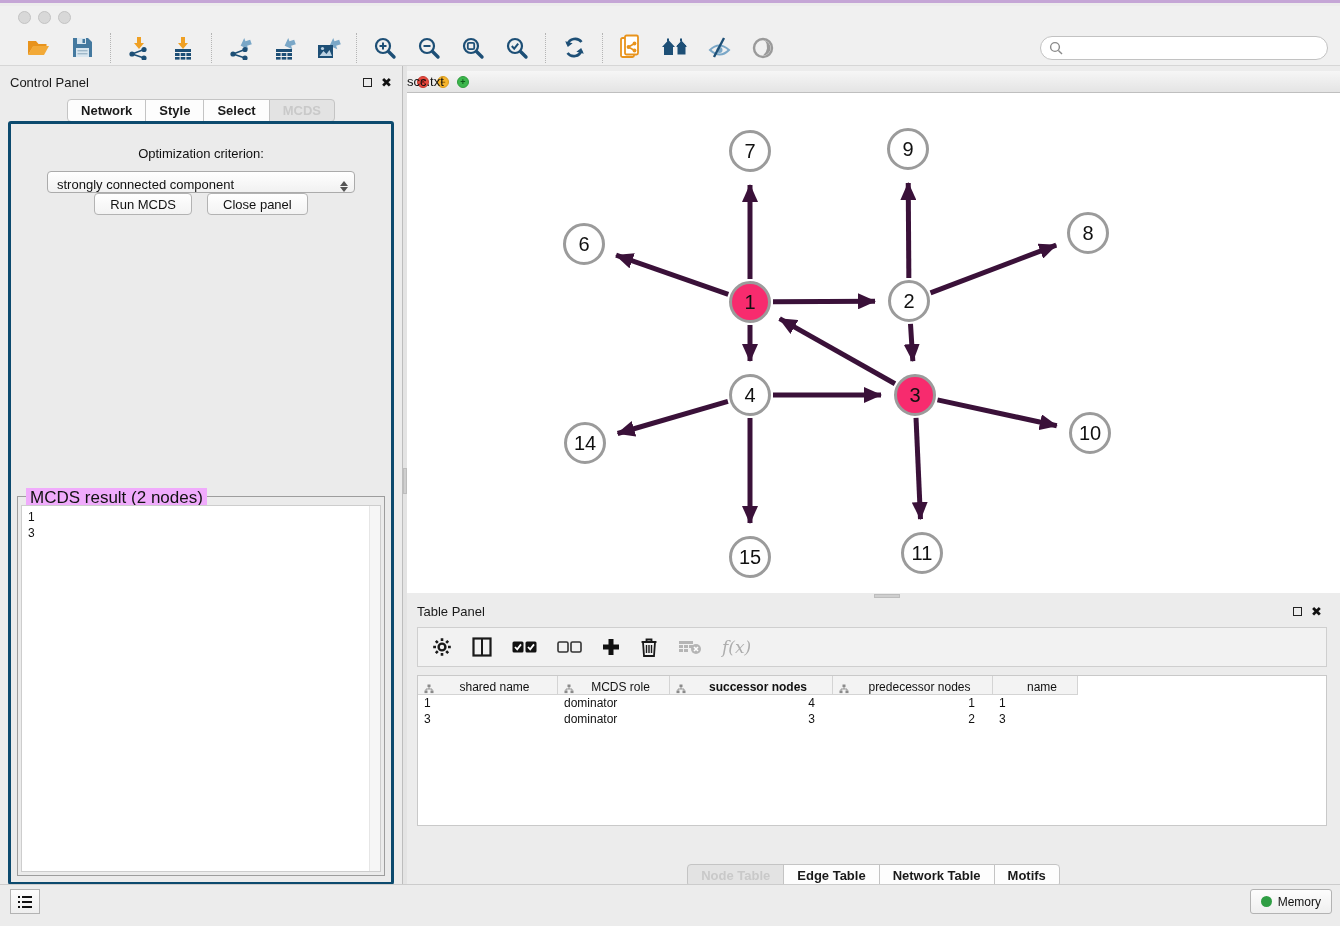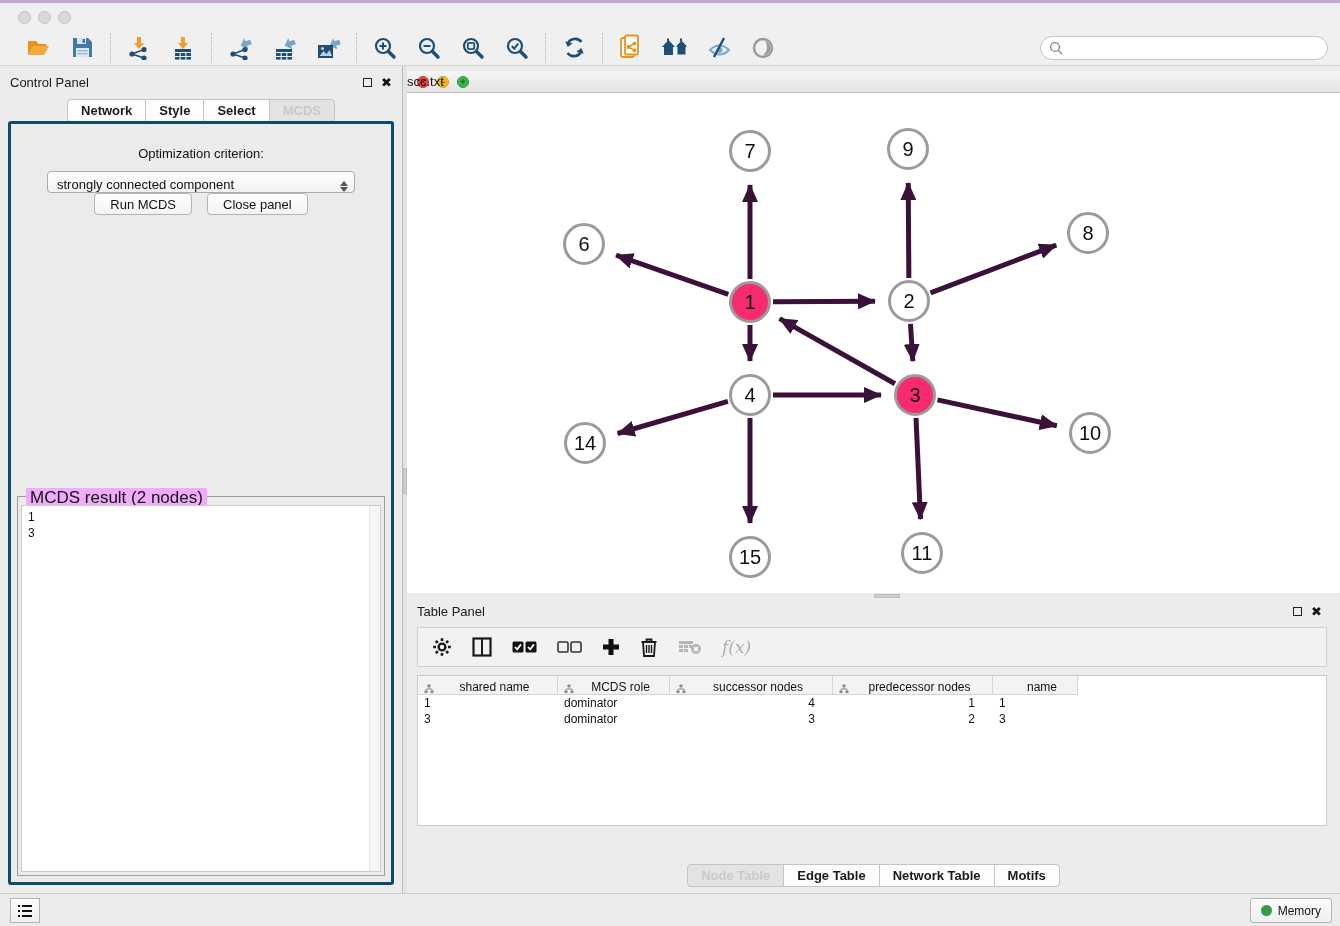--- a/index.html
+++ b/index.html
@@ -83,21 +83,21 @@
   .th .sorticon { margin:0 4px 0 6px; }
   .th .thlabel { position:absolute; left:18px; right:4px; text-align:center; }
   .tr { display:flex; height:16px; }
   .td { font-size:12px; color:#111; padding:1px 0; overflow:hidden; white-space:nowrap; }
   .td.l { text-align:left; padding-left:6px; }
   .td.r { text-align:right; padding-right:18px; }
   .ttabs { position:absolute; bottom:39px; left:0; right:0; height:0; }
   .ttabs-row { position:absolute; bottom:-33px; left:0; right:0; display:flex; justify-content:center; }
 
   
-  .statusbar { position:absolute; bottom:0; left:0; right:0; height:33px; background:#ececec; border-top:1px solid #cccccc; }
+  .statusbar { position:absolute; bottom:0; left:0; right:0; height:42px; background:#ececec; border-top:1px solid #cccccc; }
   .sb-left { position:absolute; left:10px; top:4px; width:30px; height:25px; background:linear-gradient(#fdfdfd,#eeeeee); border:1px solid #b3b3b3; display:flex; align-items:center; justify-content:center; cursor:pointer; }
   .memory-btn { position:absolute; right:8px; top:4px; height:25px; background:linear-gradient(#fdfdfd,#efefef); border:1px solid #b3b3b3; border-radius:3px; display:flex; align-items:center; gap:6px; padding:0 10px; font-size:12px; color:#111; cursor:pointer; }
   .memory-dot { width:11px; height:11px; border-radius:50%; background:#2f9e44; }
 </style>
 </head>
 <body>
 
 <div class="app">
 
   <div class="titlebar">
@@ -448,21 +448,21 @@
                 <svg class="sorticon" width="10" height="10" viewBox="0 0 10 10">
                   <g fill="#8a8a8a">
                     <rect x="3.5" y="0.5" width="3" height="2.6"></rect>
                     <rect x="0.5" y="6.5" width="3" height="2.6"></rect>
                     <rect x="6.5" y="6.5" width="3" height="2.6"></rect>
                     <path d="M5 3 v2 M2 6.5 V5 h6 v1.5" stroke="#8a8a8a" fill="none" stroke-width="0.9"></path>
                   </g>
                 </svg>
                 <span class="thlabel">MCDS role</span>
               </div>
-              <div class="th" style="width: 163px;">
+              <div class="th" style="width: 163px; font-weight: bold;">
                 <svg class="sorticon" width="10" height="10" viewBox="0 0 10 10">
                   <g fill="#8a8a8a">
                     <rect x="3.5" y="0.5" width="3" height="2.6"></rect>
                     <rect x="0.5" y="6.5" width="3" height="2.6"></rect>
                     <rect x="6.5" y="6.5" width="3" height="2.6"></rect>
                     <path d="M5 3 v2 M2 6.5 V5 h6 v1.5" stroke="#8a8a8a" fill="none" stroke-width="0.9"></path>
                   </g>
                 </svg>
                 <span class="thlabel">successor nodes</span>
               </div>

